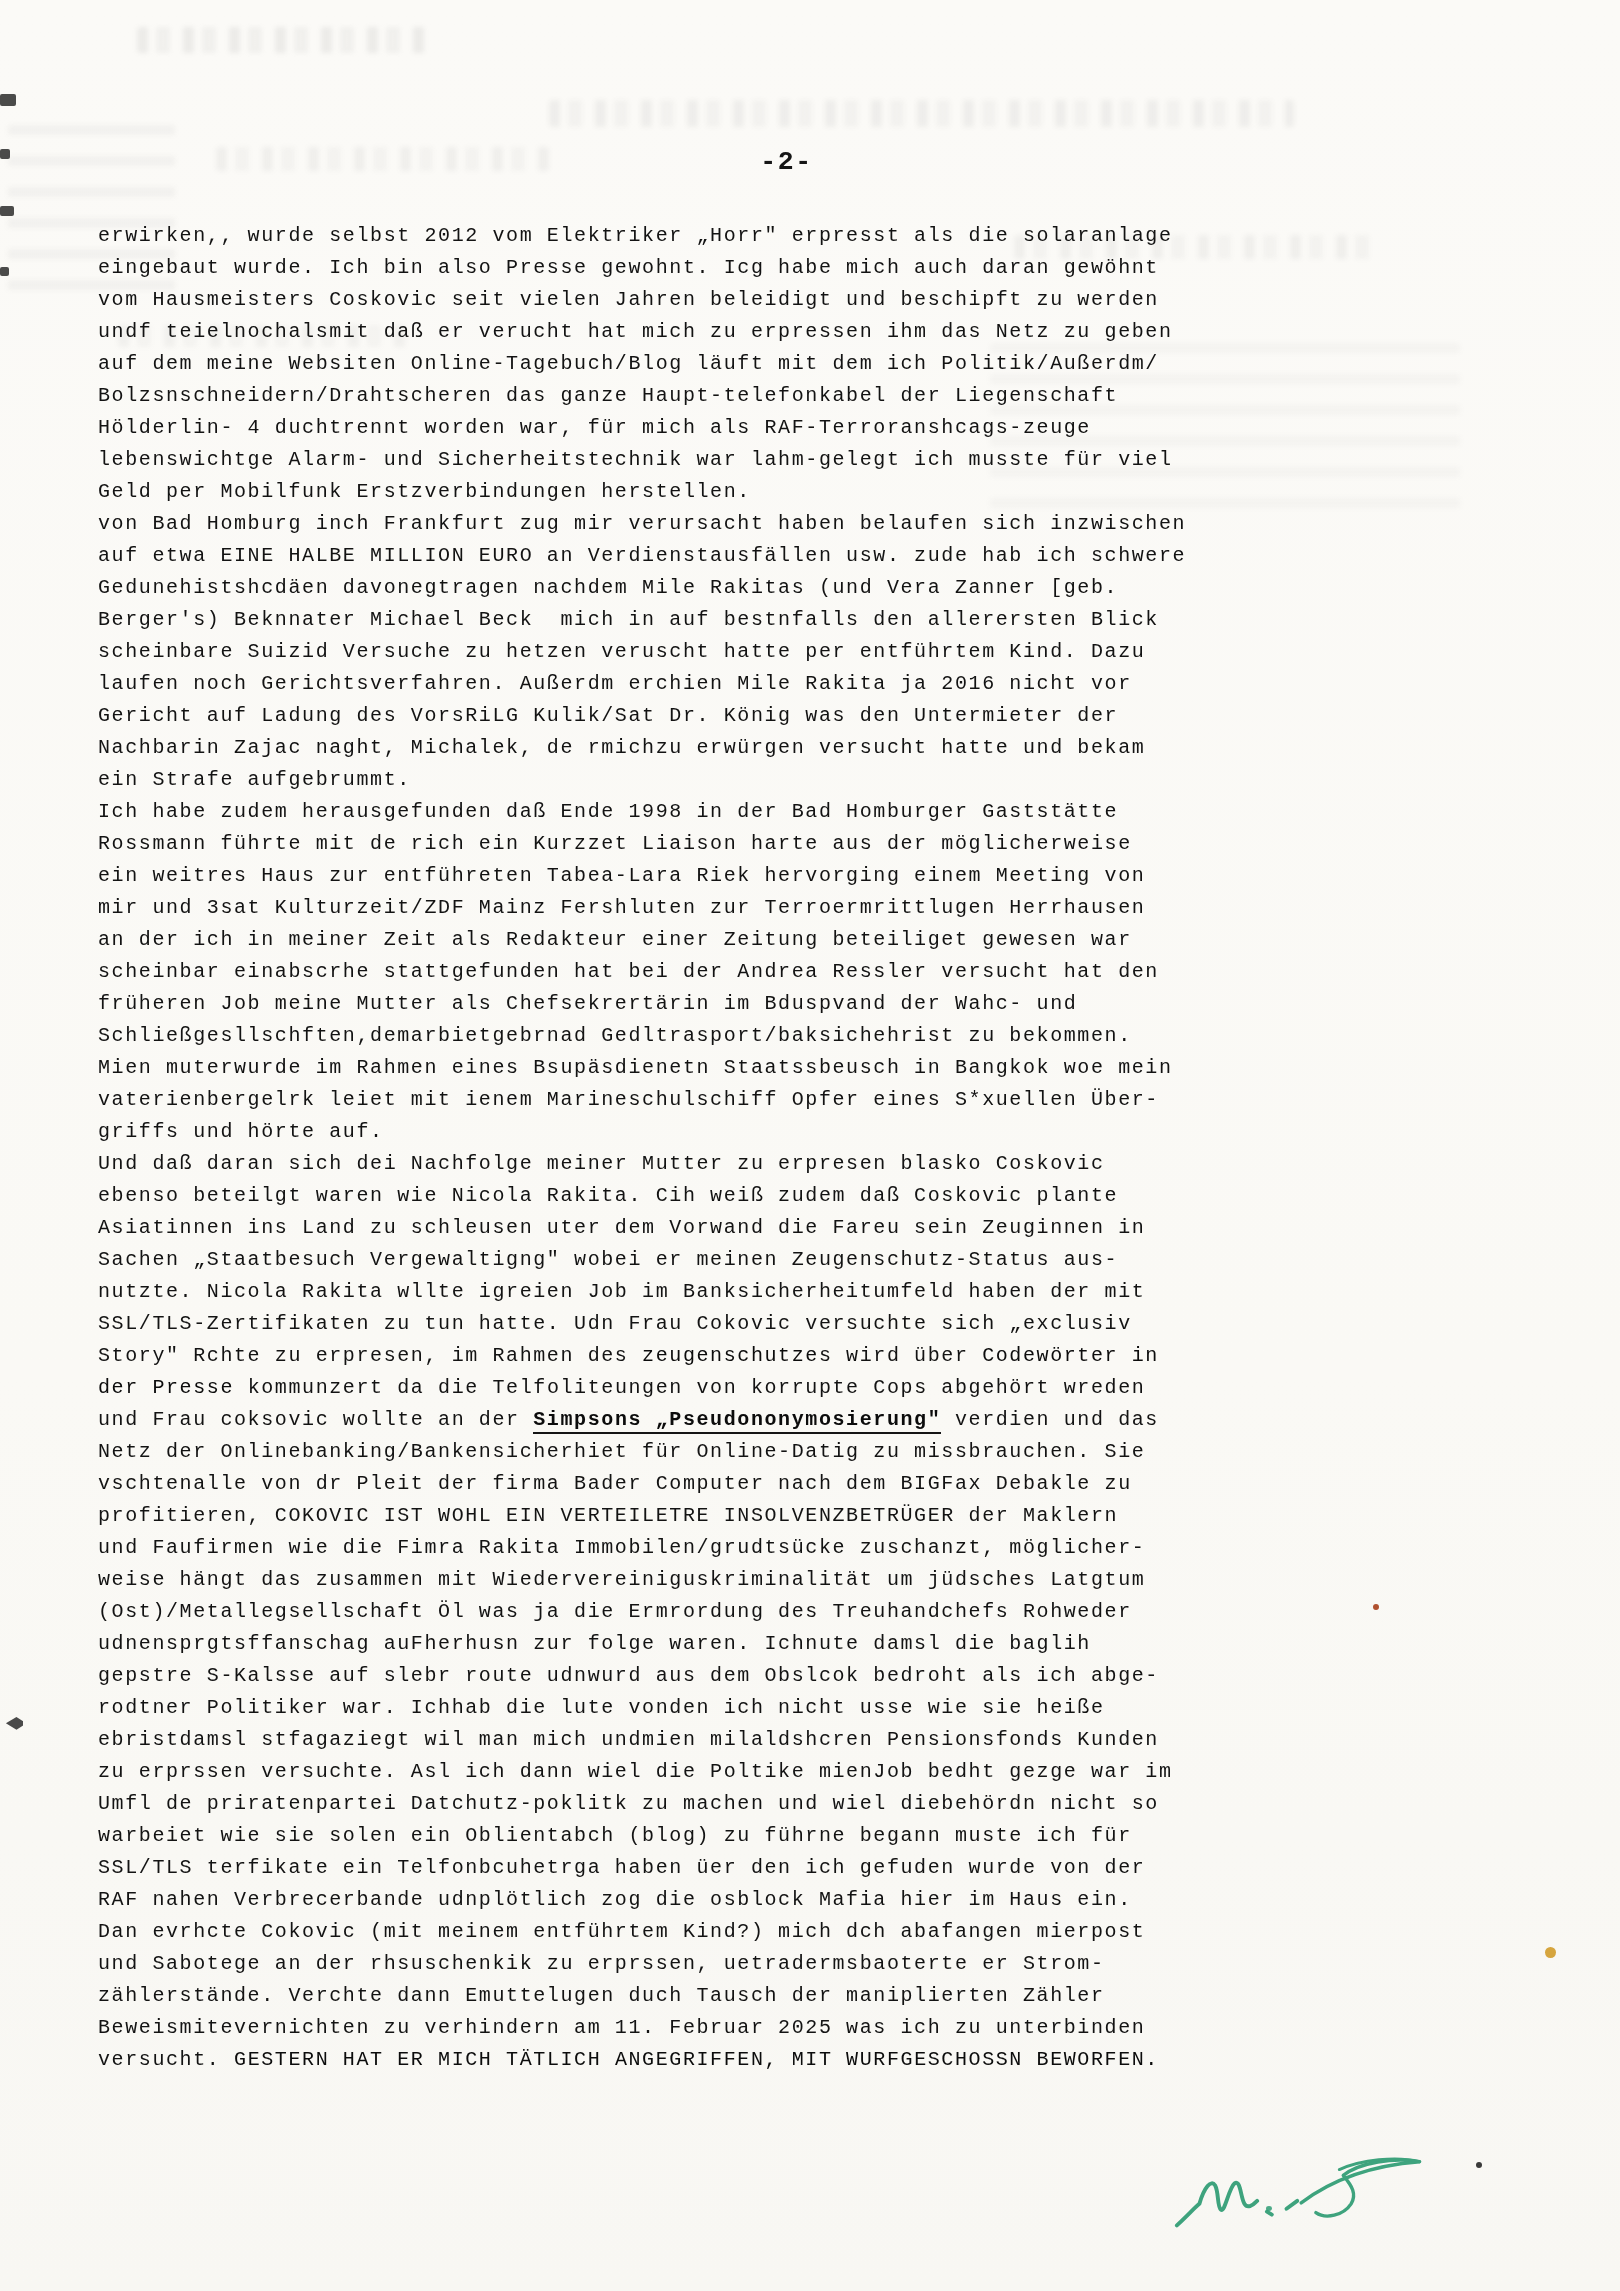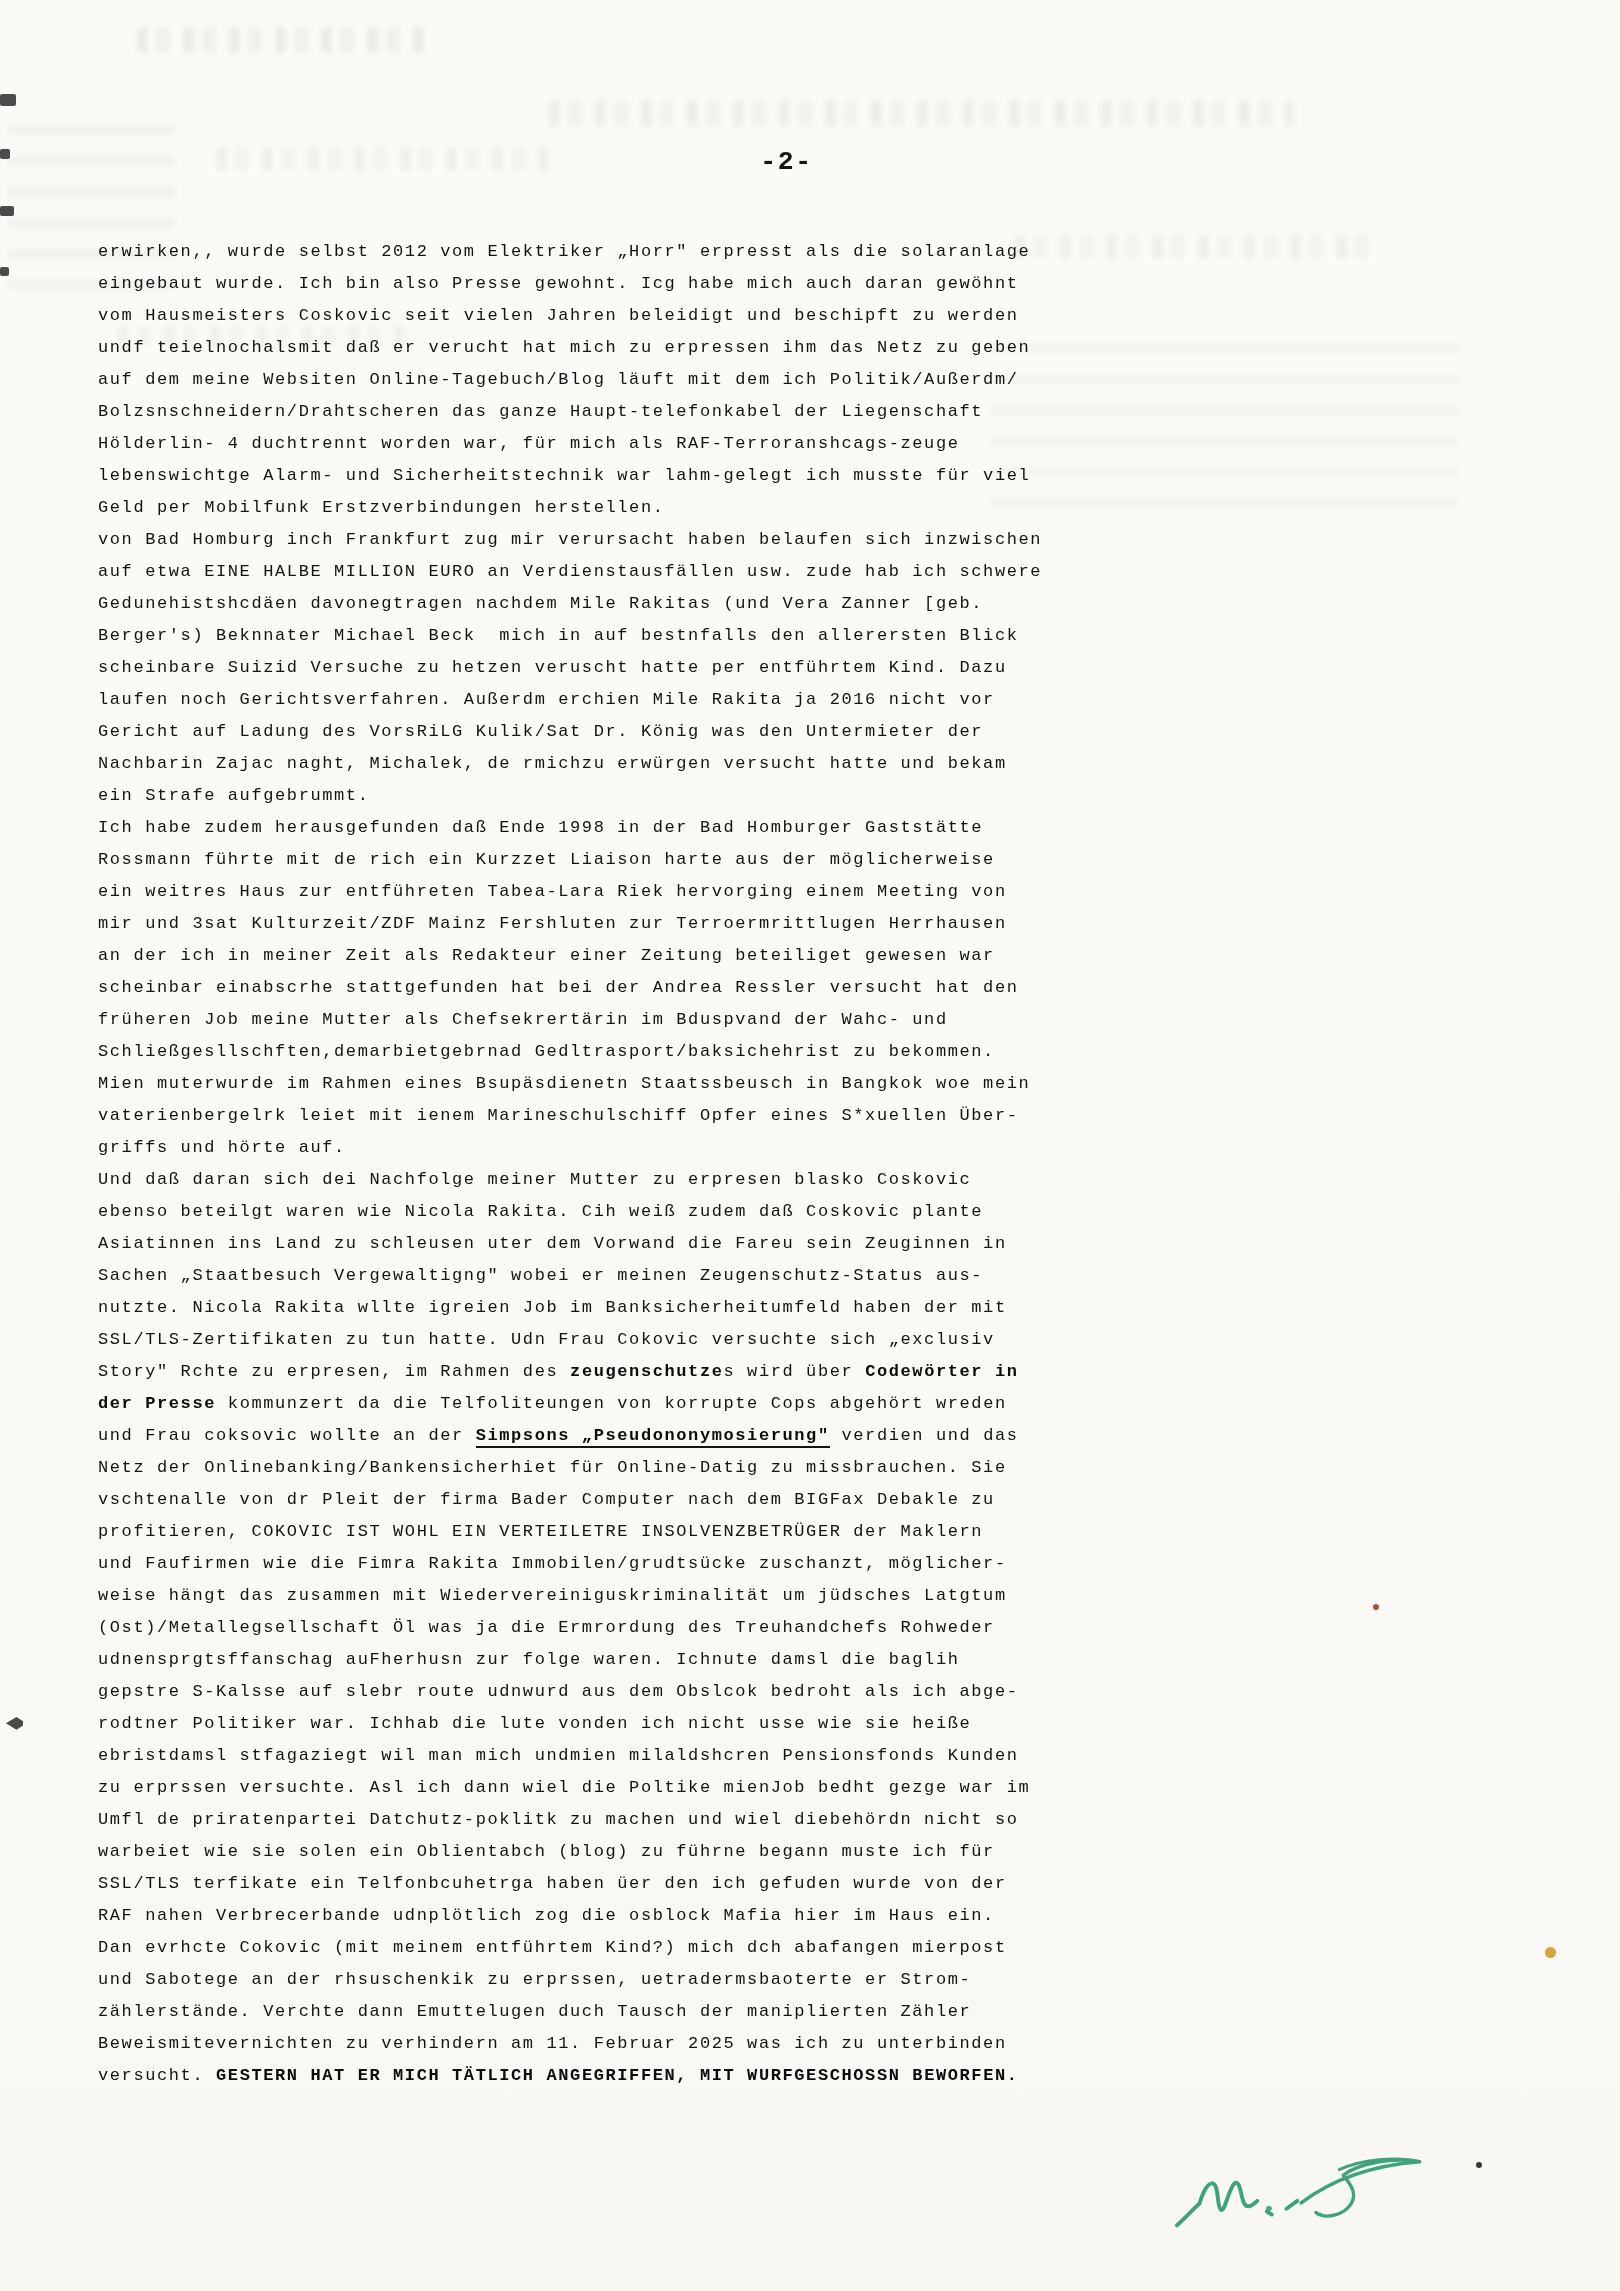--- a/index.html
+++ b/index.html
@@ -8,26 +8,26 @@
     background:#faf9f6;
     font-family:"Liberation Mono", monospace;
   }
   .page{position:absolute;inset:0;background:linear-gradient(180deg,#fbfaf7 0%,#faf9f5 60%,#f8f7f3 100%);}
   
   #page-number{
     position:absolute;top:147px;left:98px;width:1377px;text-align:center;
     font-size:26.5px;letter-spacing:1.6px;color:#161616;font-weight:700;
   }
   #text-block{
-    position:absolute;left:98px;top:236px;width:1411px;
-    font-size:17px;line-height:32px;letter-spacing:1.6px;color:#131313;
+    position:absolute;left:98px;top:220px;width:1411px;
+    font-size:20px;line-height:32px;letter-spacing:1.6px;color:#131313;
   }
   .line{height:32px;white-space:pre;}
   .seg{white-space:pre;}
-  .bold{font-weight:700;color:#0c0c0c;}
+  .bold{font-weight:400;color:#0c0c0c;}
   .bold-underline{font-weight:700;color:#0c0c0c;border-bottom:2.9px solid #151515;padding-bottom:1px;}
   
   .ghost{
     position:absolute;filter:blur(2.5px);opacity:.55;border-radius:2.9px;
     background:repeating-linear-gradient(90deg,
       rgba(125,125,125,.22) 0 10.8px, rgba(125,125,125,0) 10.8px 18.6px,
       rgba(140,140,140,.16) 18.6px 33px, rgba(140,140,140,0) 33px 46px);
   }
   .ghost.rows{
     background:repeating-linear-gradient(180deg,

